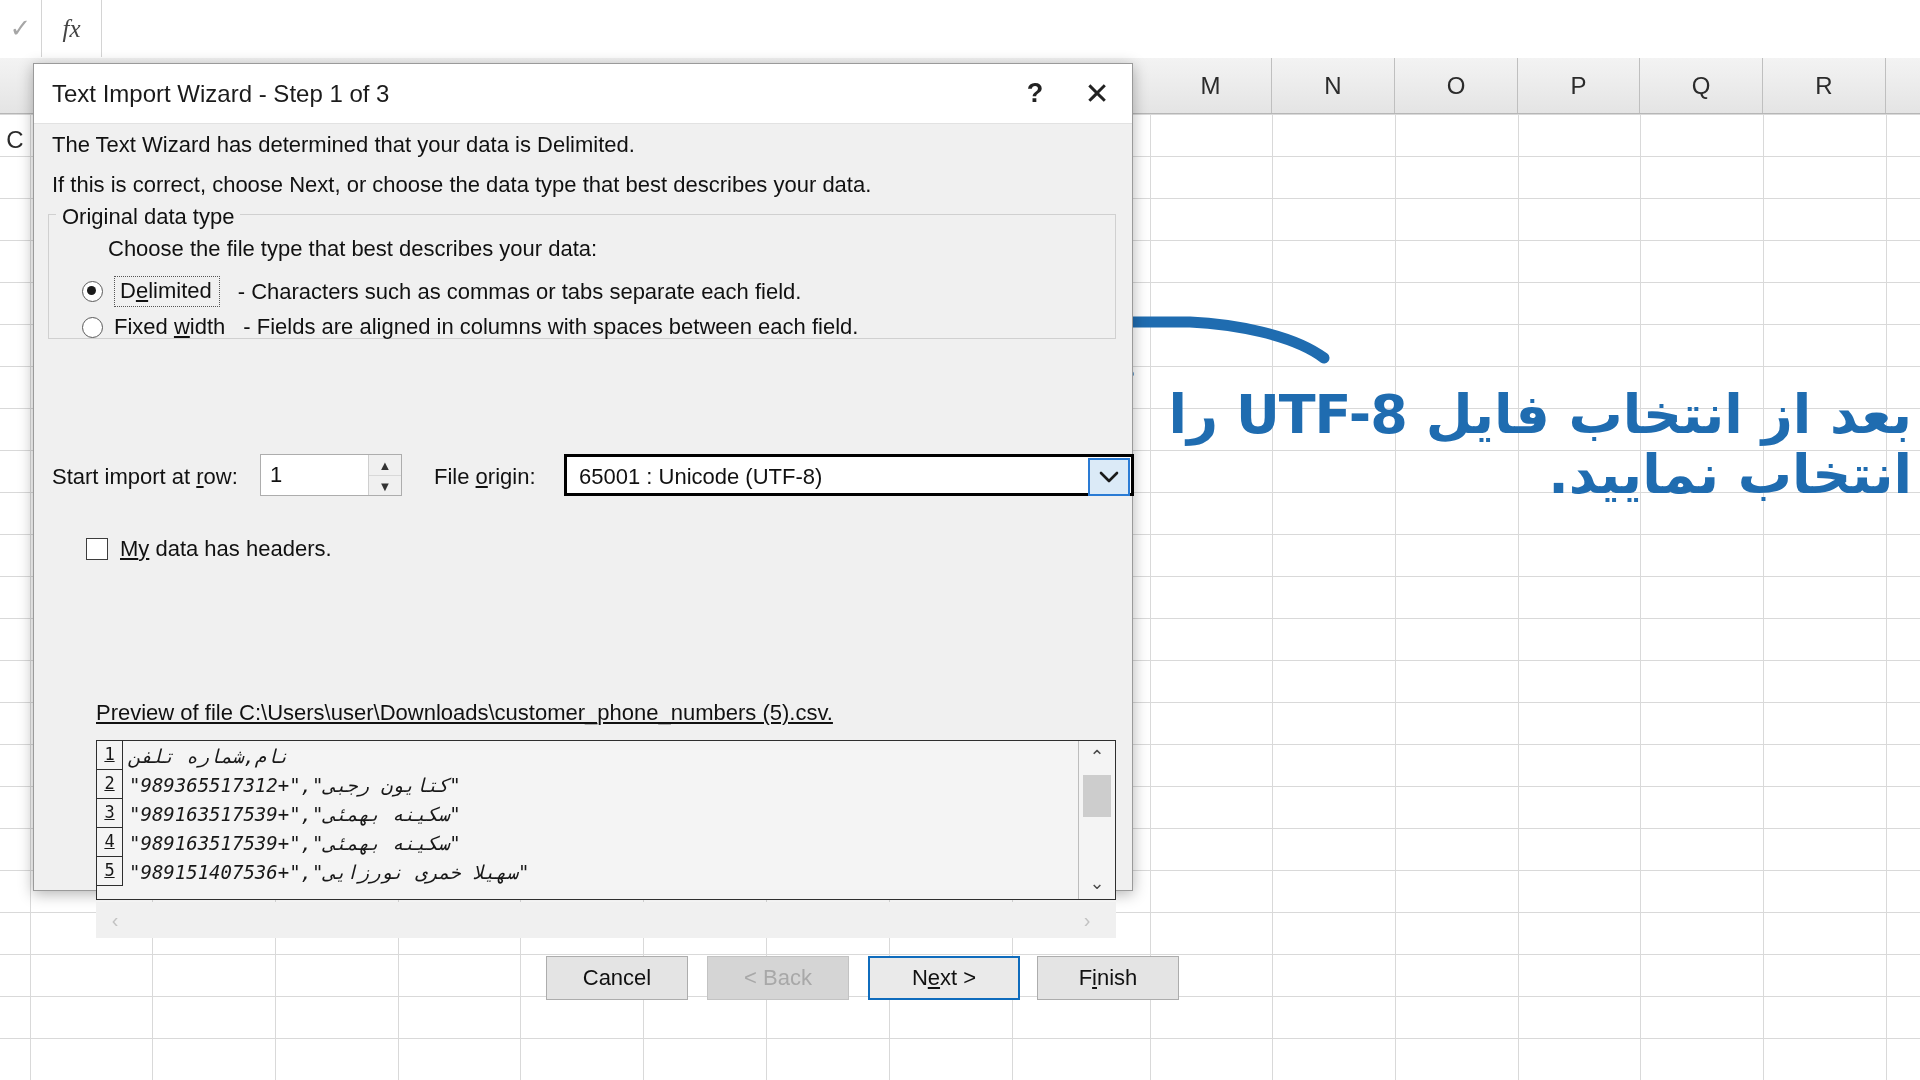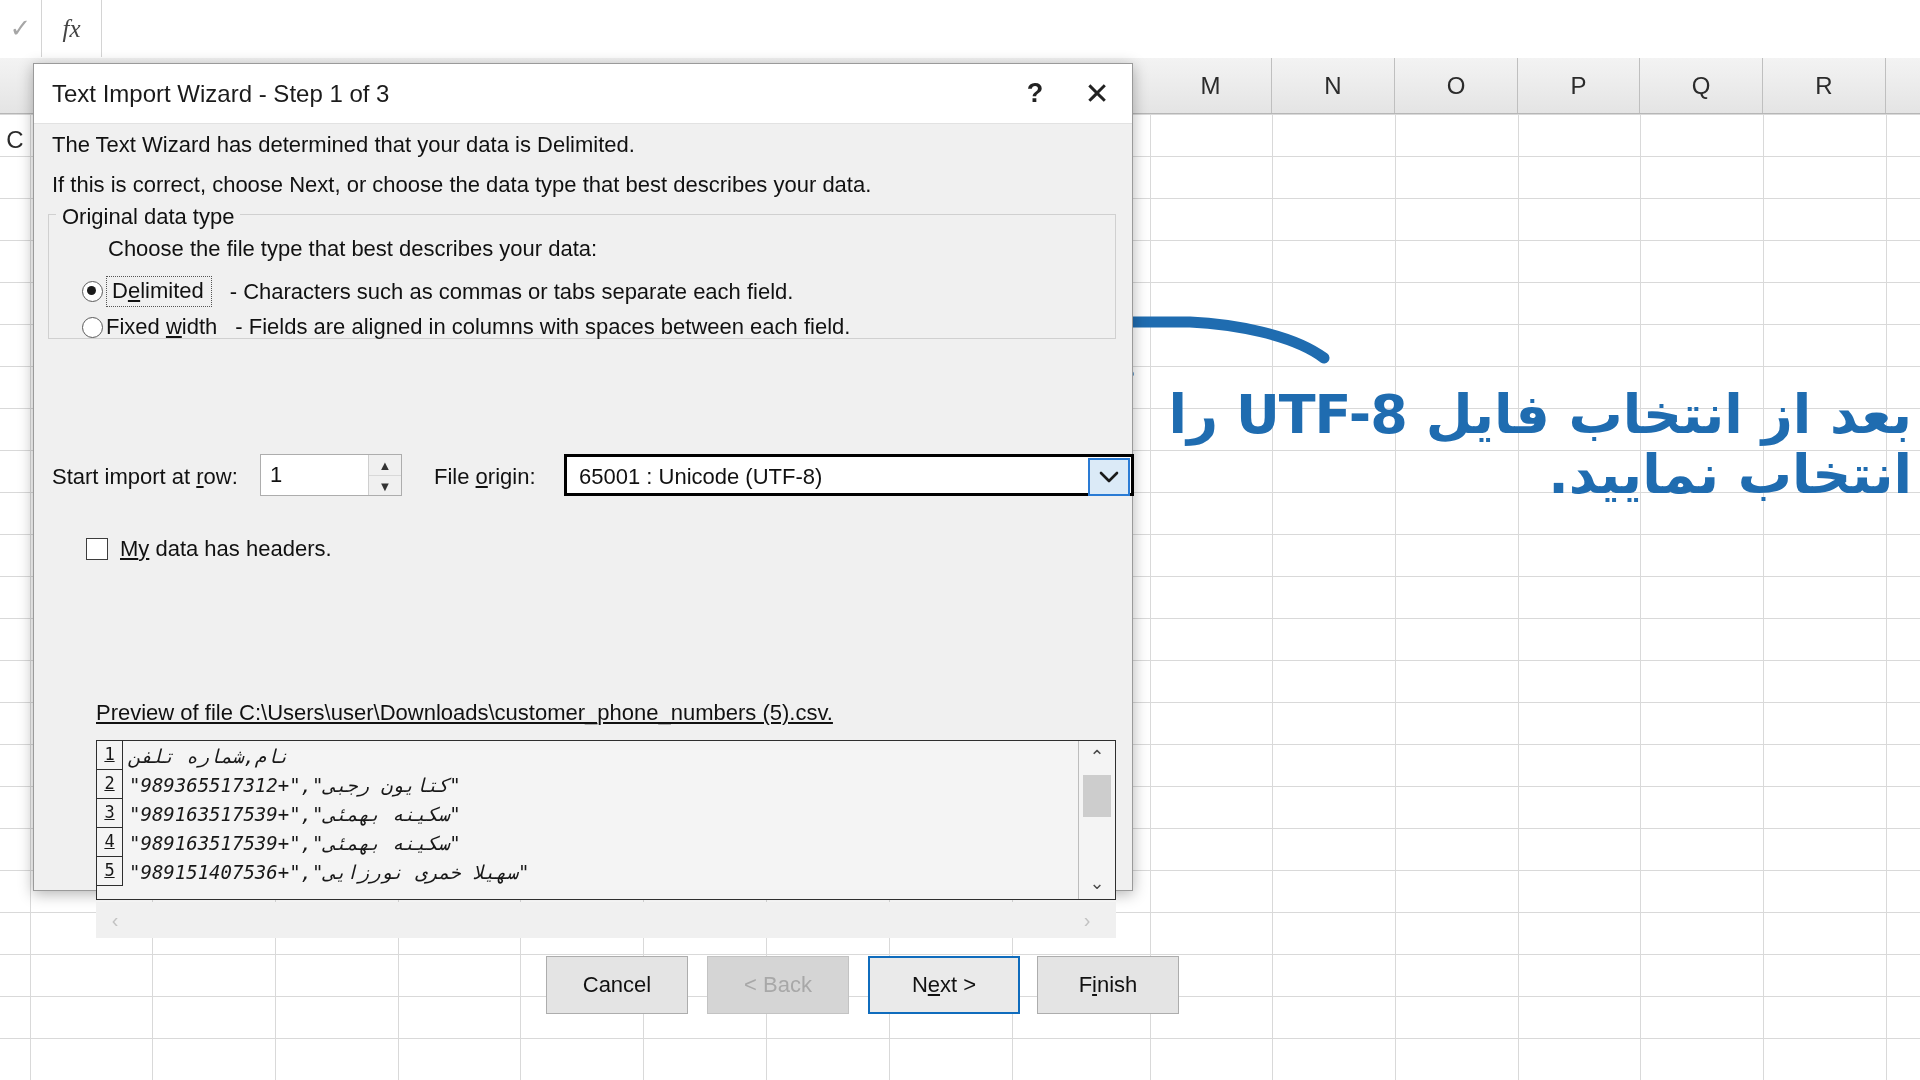--- a/index.html
+++ b/index.html
@@ -63,21 +63,21 @@
     border:1px solid #d0d0d0;box-sizing:border-box;}
   .group-lbl{position:absolute;left:22px;top:80px;background:#f0f0f0;padding:0 6px;font-size:22px;color:#111;}
   .gtxt{position:absolute;left:28px;top:112px;font-size:22px;color:#111;margin-left:46px;}
 
   .radio-row{position:absolute;left:48px;font-size:22px;color:#111;display:flex;align-items:center;}
   .r1{top:152px;}
   .r2{top:190px;}
   .radio{width:21px;height:21px;border:1.6px solid #5a5a5a;border-radius:50%;background:#fff;
     box-sizing:border-box;position:relative;flex:0 0 auto;}
   .radio.on::after{content:"";position:absolute;left:4px;top:4px;width:9px;height:9px;border-radius:50%;background:#1b1b1b;}
-  .rlabel{margin-left:3px;}
+  .rlabel{margin-left:11px;}
   .focusbox{border:1px dotted #555;padding:1px 7px 2px 5px;}
   .rdesc{margin-left:18px;}
   .ul{text-decoration:underline;}
 
   
   .frow{position:absolute;top:330px;left:18px;right:18px;height:44px;}
   .flab{position:absolute;font-size:22px;color:#111;top:10px;}
   .lab-row{left:0;}
   .spin{position:absolute;left:208px;top:0;width:142px;height:42px;background:#fff;border:1px solid #adadad;box-sizing:border-box;}
   .spin .val{position:absolute;left:9px;top:7px;font-size:22px;color:#111;}
@@ -110,21 +110,21 @@
   .vs-up{top:2px;}
   .vs-down{bottom:2px;}
   .vs-thumb{position:absolute;left:4px;top:34px;width:28px;height:42px;background:#cdcdcd;}
   .hscroll{position:absolute;left:62px;top:778px;width:1020px;height:36px;background:#f0f0f0;}
   .hs-arrow{position:absolute;top:4px;width:30px;height:28px;display:flex;align-items:center;justify-content:center;
     font-size:20px;color:#c2c2c2;}
   .hs-left{left:4px;}
   .hs-right{right:14px;}
 
   
-  .btn{position:absolute;top:832px;height:58px;background:#e4e4e4;border:1px solid #adadad;box-sizing:border-box;
+  .btn{position:absolute;top:832px;height:44px;background:#e4e4e4;border:1px solid #adadad;box-sizing:border-box;
     font-size:22px;color:#111;display:flex;align-items:center;justify-content:center;font-family:inherit;}
   .btn-cancel{left:512px;width:142px;}
   .btn-back{left:673px;width:142px;background:#d5d5d5;border-color:#c3c3c3;color:#a8a8a8;}
   .btn-next{left:834px;width:152px;border:2px solid #0f6cbd;background:#eaeaea;}
   .btn-finish{left:1003px;width:142px;}
 </style>
 </head>
 <body>
 
 <div id="excel">

